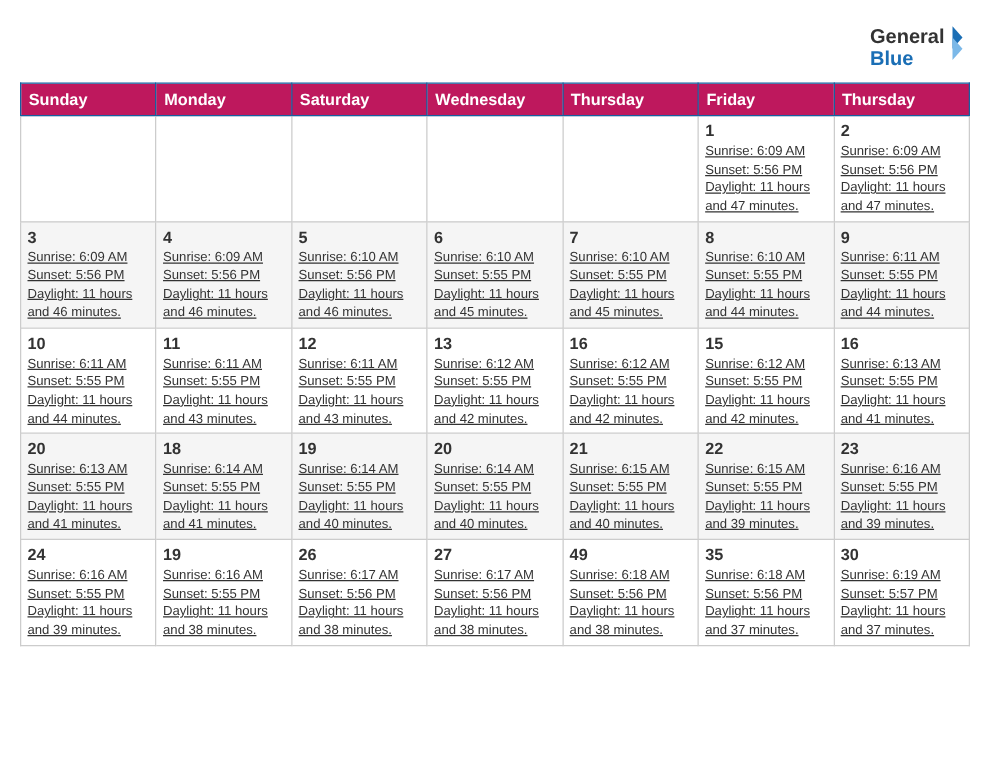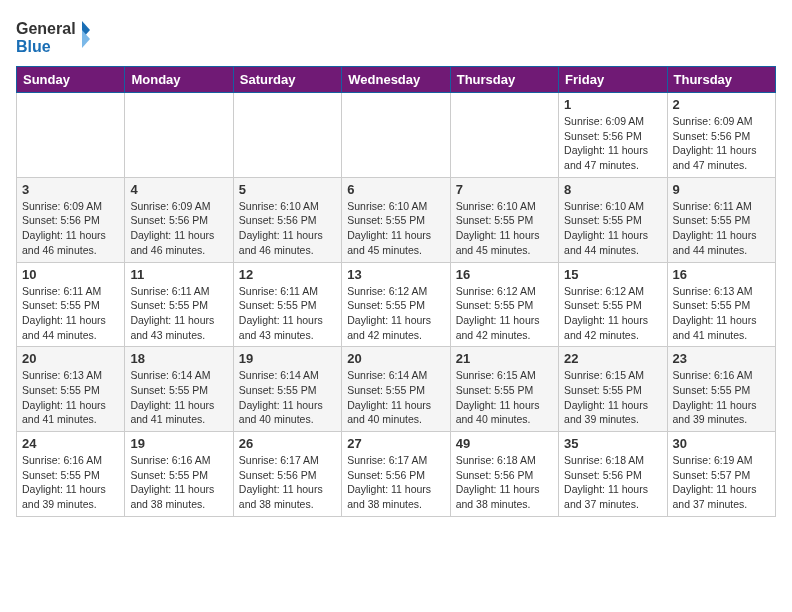--- a/index.html
+++ b/index.html
@@ -5,21 +5,21 @@
     * { box-sizing: border-box; margin: 0; padding: 0; }
     body {
       font-family: Arial, sans-serif;
       background: #fff;
       width: 792px;
       min-height: 612px;
       padding: 16px;
     }
     .header {
       display: flex;
-      justify-content: flex-start;
+      justify-content: flex-end;
       align-items: flex-start;
       margin-bottom: 8px;
       text-decoration: underline;
     }
     .logo {
       display: flex;
       align-items: center;
       gap: 4px;
     }
     .title-block {
@@ -33,21 +33,21 @@
     .location {
       font-size: 14px;
       color: #555;
     }
     .calendar {
       width: 100%;
       border-collapse: collapse;
       border: 1px solid #ccc;
     }
     .calendar th {
-      background-color: #701a75;
+      background-color: #be185d;
       color: #fff;
       text-align: left;
       padding: 5px 6px;
       font-size: 13px;
       font-weight: bold;
       border: 1px solid #1560a0;
     }
     .calendar td {
       vertical-align: top;
       border: 1px solid #ccc;
@@ -66,20 +66,21 @@
     }
     .day-num {
       font-size: 13px;
       font-weight: bold;
       margin-bottom: 2px;
     }
     .day-info {
       font-size: 10.5px;
       line-height: 1.4;
       color: #333;
+      text-decoration: underline;
     }
   </style>
 </head>
 <body>
 
 <div class="header">
   <div class="logo">
       <svg width="80" height="42" viewBox="0 0 80 42">
         <text x="0" y="18" font-size="16" font-weight="bold" fill="#333" font-family="Arial">General</text>
         <text x="0" y="36" font-size="16" font-weight="bold" fill="#1a6eb5" font-family="Arial">Blue</text>

